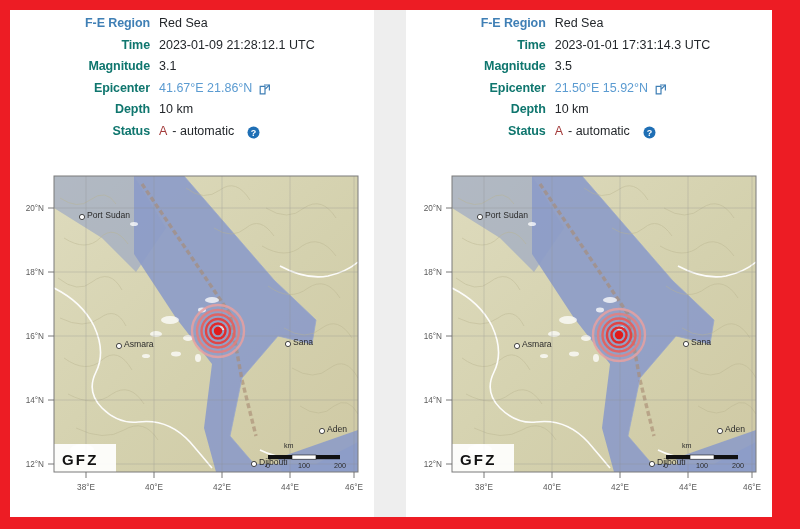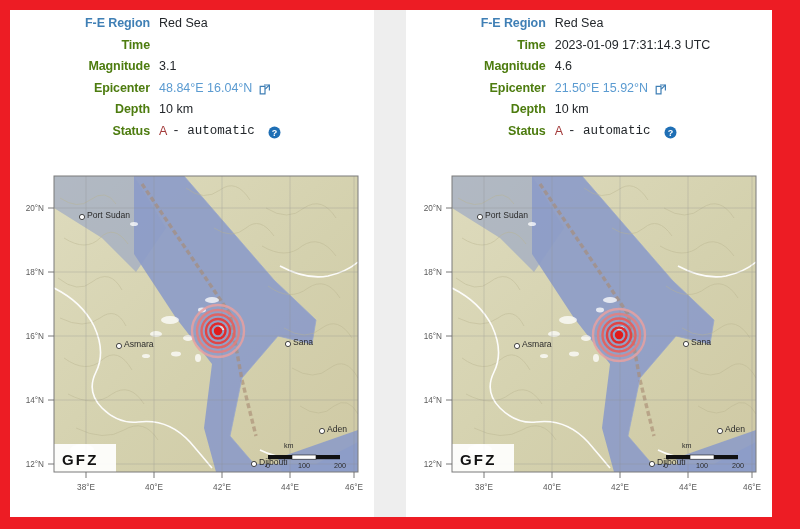--- a/index.html
+++ b/index.html
@@ -47,37 +47,37 @@
   .info-row {
     display: flex;
     align-items: baseline;
     height: 21.5px;
   }
   .info-label {
     width: 140px;
     text-align: right;
     padding-right: 9px;
     font-weight: bold;
-    color: #4d7c0f;
+    color: #0f766e;
     font-size: 12.5px;
     letter-spacing: -0.1px;
     white-space: nowrap;
   }
   .info-label.accent { color: #3f7fb5; }
   .info-value {
     color: #23272b;
     font-size: 12.5px;
     white-space: nowrap;
     display: flex;
     align-items: center;
     gap: 5px;
   }
   .info-value.link { color: #5b9bd1; }
   .status-a { color: #a33b3b; }
-  .status-rest { color: #23272b; font-family: Liberation Mono, monospace; }
+  .status-rest { color: #23272b; }
 
   .ext-icon { display:inline-block; width:12px; height:12px; margin-left:2px; position:relative; top:1px;}
   .help-icon { display:inline-block; width:13px; height:13px; margin-left:8px; position:relative; top:2px;}
 
   
   .map-wrap {
     position: absolute;
     left: 6px;
     top: 158px;
     width: 360px;
@@ -118,29 +118,30 @@
 
     <div class="panel panel-left">
 
       <div class="info">
         <div class="info-row">
           <div class="info-label accent">F-E Region</div>
           <div class="info-value">Red Sea</div>
         </div>
         <div class="info-row">
           <div class="info-label">Time</div>
+          <div class="info-value">2023-01-09 21:28:12.1 UTC</div>
         </div>
         <div class="info-row">
           <div class="info-label">Magnitude</div>
           <div class="info-value">3.1</div>
         </div>
         <div class="info-row">
           <div class="info-label">Epicenter</div>
           <div class="info-value link">
-            <span>48.84°E 16.04°N</span>
+            <span>41.67°E 21.86°N</span>
             <span class="ext-icon">
               <svg width="12" height="12" viewBox="0 0 12 12">
                 <path d="M1.2 3.4 H6.0 V10.8 H1.2 Z" fill="none" stroke="#3f7fb5" stroke-width="1.2"></path>
                 <path d="M5.0 2.0 H10.4 V7.4" fill="none" stroke="#3f7fb5" stroke-width="1.2"></path>
                 <path d="M6.2 6.2 L10.4 2.0" fill="none" stroke="#3f7fb5" stroke-width="1.2"></path>
               </svg>
             </span>
           </div>
         </div>
         <div class="info-row">
@@ -312,25 +313,25 @@
 
     <div class="panel panel-right">
 
       <div class="info">
         <div class="info-row">
           <div class="info-label accent">F-E Region</div>
           <div class="info-value">Red Sea</div>
         </div>
         <div class="info-row">
           <div class="info-label">Time</div>
-          <div class="info-value">2023-01-09 17:31:14.3 UTC</div>
+          <div class="info-value">2023-01-01 17:31:14.3 UTC</div>
         </div>
         <div class="info-row">
           <div class="info-label">Magnitude</div>
-          <div class="info-value">4.6</div>
+          <div class="info-value">3.5</div>
         </div>
         <div class="info-row">
           <div class="info-label">Epicenter</div>
           <div class="info-value link">
             <span>21.50°E 15.92°N</span>
             <span class="ext-icon">
               <svg width="12" height="12" viewBox="0 0 12 12">
                 <path d="M1.2 3.4 H6.0 V10.8 H1.2 Z" fill="none" stroke="#3f7fb5" stroke-width="1.2"></path>
                 <path d="M5.0 2.0 H10.4 V7.4" fill="none" stroke="#3f7fb5" stroke-width="1.2"></path>
                 <path d="M6.2 6.2 L10.4 2.0" fill="none" stroke="#3f7fb5" stroke-width="1.2"></path>

